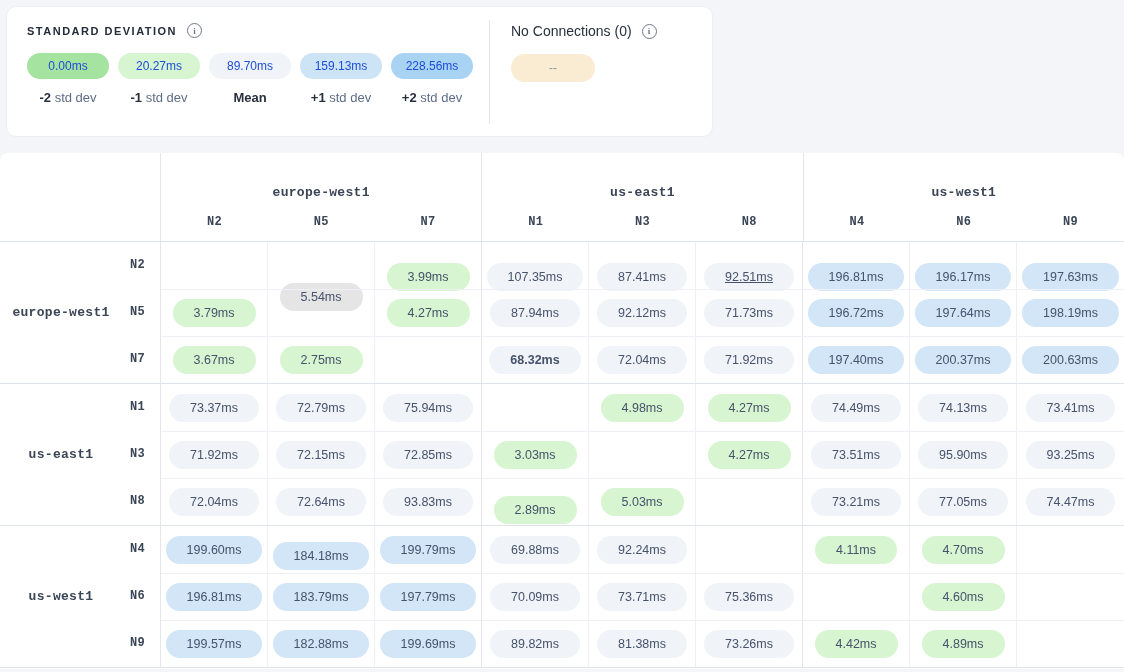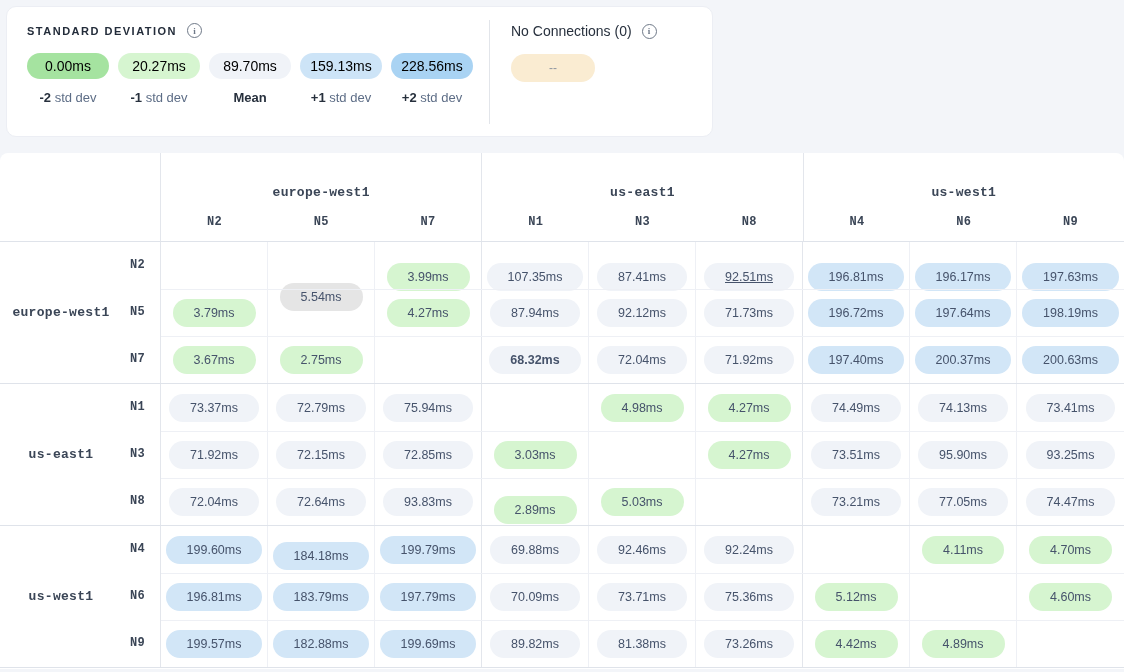--- a/index.html
+++ b/index.html
@@ -10,21 +10,21 @@
   .legend-card { position:absolute; left:6px; top:6px; width:707px; height:131px;
     background:#ffffff; border:1px solid #eceef4; border-radius:10px; }
   .legend-left { position:absolute; left:20px; top:16px; }
   .legend-title-row { display:flex; align-items:center; gap:10px; }
   .legend-title { font-size:11px; font-weight:700; letter-spacing:1.5px; color:#232c3a; }
   .info-icon { width:15px; height:15px; border:1.4px solid #6f7988; border-radius:50%;
     display:inline-flex; align-items:center; justify-content:center;
     font:600 9px "Liberation Serif","DejaVu Serif",serif; color:#6f7988; cursor:pointer; }
   .legend-pills { display:flex; gap:9px; margin-top:15px; }
   .legend-pill { width:82px; height:26px; border-radius:13px; display:flex; align-items:center;
-    justify-content:center; font-size:14px; color:#000000; }
+    justify-content:center; font-size:12px; color:#1d4ed8; }
   .legend-labels { display:flex; gap:9px; margin-top:11px; }
   .legend-step-label { width:82px; text-align:center; font-size:13px; color:#5d6d86; }
   .legend-step-label b { color:#27303d; font-weight:700; }
   .legend-divider { position:absolute; left:482px; top:13px; height:104px; width:1px; background:#e2e5ea; }
   .legend-right { position:absolute; left:504px; top:16px; }
   .no-conn-title-row { display:flex; align-items:center; gap:10px; }
   .no-conn-title { font-size:14px; color:#27303d; }
   .no-conn-pill { margin-top:15px; width:84px; height:28px; border-radius:14px;
     display:flex; align-items:center; justify-content:center; font-size:12px; color:#8f96a1; }
 
@@ -318,23 +318,20 @@
               <div class="cell">
                 <div class="cell-pill" style="background: rgb(210, 230, 247); margin-top: 12px;">184.18ms</div>
               </div>
               <div class="cell">
                 <div class="cell-pill" style="background: rgb(210, 230, 247);">199.79ms</div>
               </div>
               <div class="cell">
                 <div class="cell-pill" style="background: rgb(240, 243, 248);">69.88ms</div>
               </div>
               <div class="cell">
-                <div class="cell-pill" style="background: rgb(240, 243, 248);">92.46ms</div>
-              </div>
-              <div class="cell">
                 <div class="cell-pill" style="background: rgb(240, 243, 248);">92.24ms</div>
               </div>
               <div class="cell"></div>
               <div class="cell">
                 <div class="cell-pill" style="background: rgb(214, 245, 208);">4.11ms</div>
               </div>
               <div class="cell">
                 <div class="cell-pill" style="background: rgb(214, 245, 208);">4.70ms</div>
               </div>
             </div>
@@ -349,23 +346,20 @@
                 <div class="cell-pill" style="background: rgb(210, 230, 247);">197.79ms</div>
               </div>
               <div class="cell">
                 <div class="cell-pill" style="background: rgb(240, 243, 248);">70.09ms</div>
               </div>
               <div class="cell">
                 <div class="cell-pill" style="background: rgb(240, 243, 248);">73.71ms</div>
               </div>
               <div class="cell">
                 <div class="cell-pill" style="background: rgb(240, 243, 248);">75.36ms</div>
-              </div>
-              <div class="cell">
-                <div class="cell-pill" style="background: rgb(214, 245, 208);">5.12ms</div>
               </div>
               <div class="cell"></div>
               <div class="cell">
                 <div class="cell-pill" style="background: rgb(214, 245, 208);">4.60ms</div>
               </div>
             </div>
             <div class="data-row">
               <div class="cell">
                 <div class="cell-pill" style="background: rgb(210, 230, 247);">199.57ms</div>
               </div>

